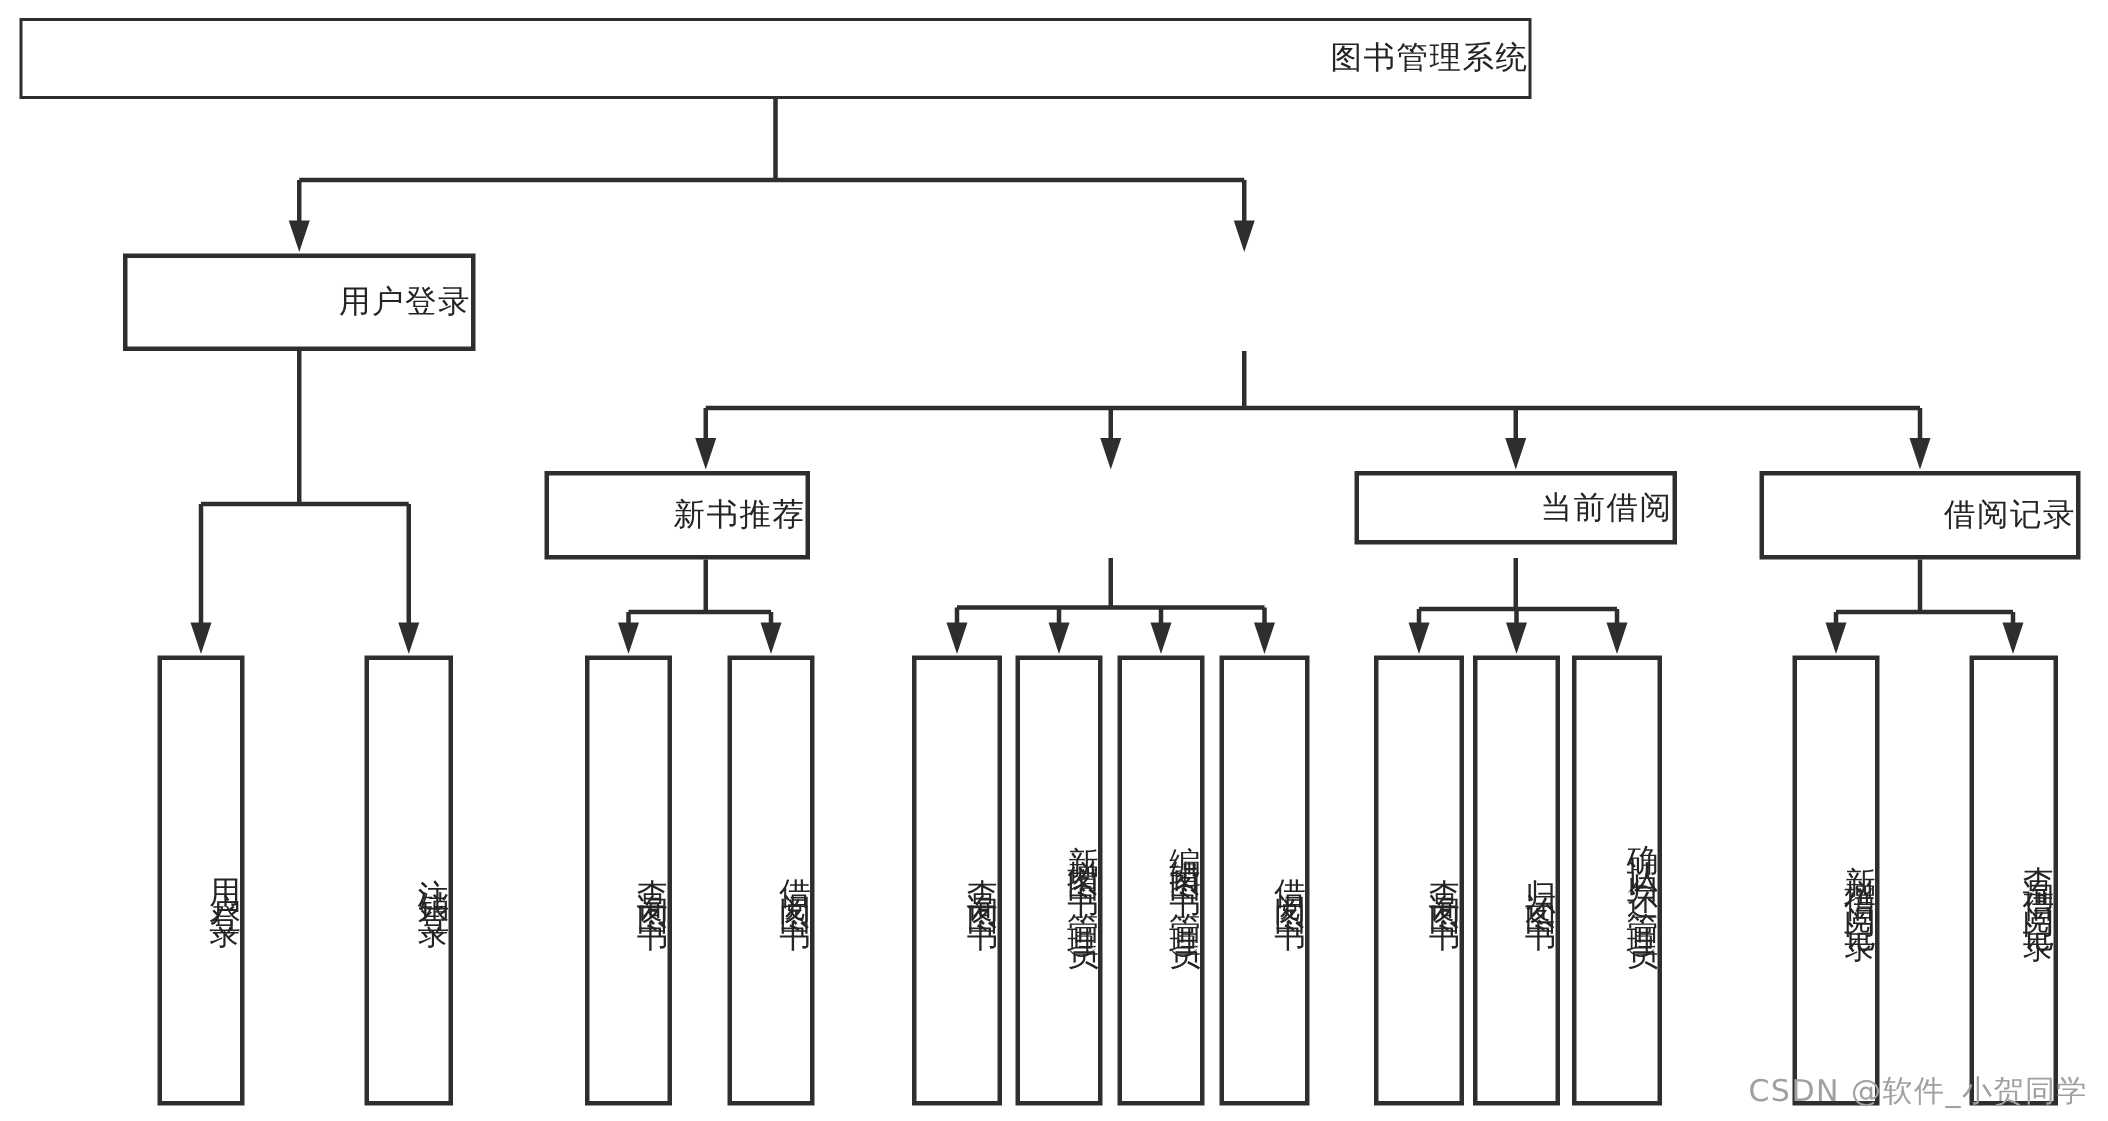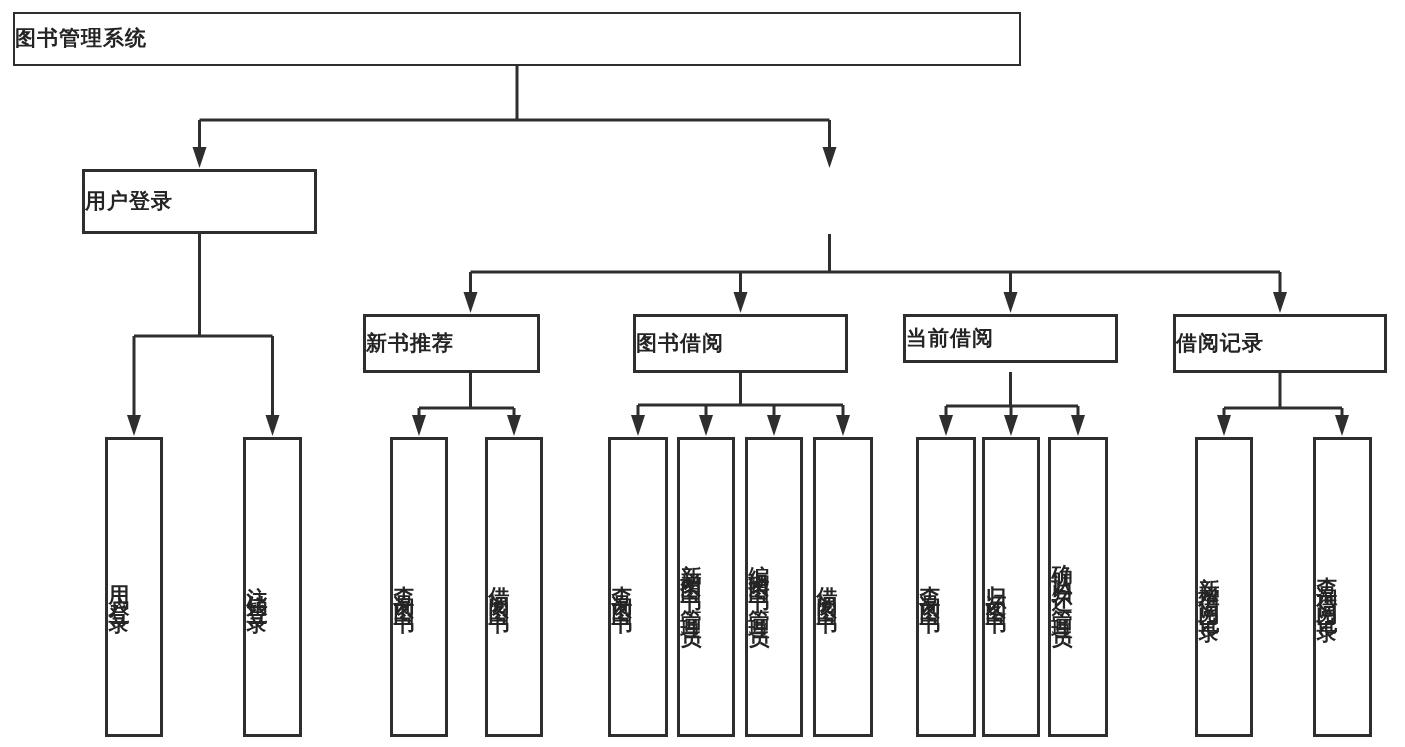--- a/index.html
+++ b/index.html
@@ -17,23 +17,22 @@
     color:var(--text);
     overflow:hidden;
   }
   #wires{position:absolute;left:0;top:0;width:1405px;height:747px;}
   #wires .lines{stroke:var(--line);stroke-width:3;fill:none;}
   #wires .heads{fill:var(--line);stroke:none;}
   .node{
     position:absolute;box-sizing:border-box;
     border:3px solid var(--line);
     background:var(--bg);
-    display:flex;align-items:center;justify-content:flex-start;
+    display:flex;align-items:center;justify-content:flex-end;
     text-align:center;
-    font-weight:bold;
   }
   .node.root{border-width:2px;}
   .node .lbl{
     font-size:21px;
     letter-spacing:1px;
     color:var(--text);
     white-space:nowrap;
     line-height:1.2;
   }
   .node.v .lbl{
@@ -104,23 +103,20 @@
     <span class="lbl">图书管理系统</span>
   </div>
 
   <div class="node" style="left:82px;top:169px;width:235px;height:65px">
     <span class="lbl">用户登录</span>
   </div>
 
   <div class="node" style="left:363px;top:314px;width:177px;height:59px">
     <span class="lbl">新书推荐</span>
   </div>
-  <div class="node" style="left:633px;top:314px;width:215px;height:59px">
-    <span class="lbl">图书借阅</span>
-  </div>
   <div class="node" style="left:903px;top:314px;width:215px;height:49px">
     <span class="lbl">当前借阅</span>
   </div>
   <div class="node" style="left:1173px;top:314px;width:214px;height:59px">
     <span class="lbl">借阅记录</span>
   </div>
 
   <div class="node v" style="left:105px;top:437px;width:58px;height:300px">
     <span class="lbl">用户登录</span>
   </div>
@@ -158,14 +154,15 @@
     <span class="lbl">确认归还（管理员）</span>
   </div>
 
   <div class="node v" style="left:1195px;top:437px;width:58px;height:300px">
     <span class="lbl">新增借阅记录</span>
   </div>
   <div class="node v" style="left:1313px;top:437px;width:59px;height:300px">
     <span class="lbl">查询借阅记录</span>
   </div>
 
+  <div class="watermark">CSDN @软件_小贺同学</div>
 
 </div>
 
 </body></html>

